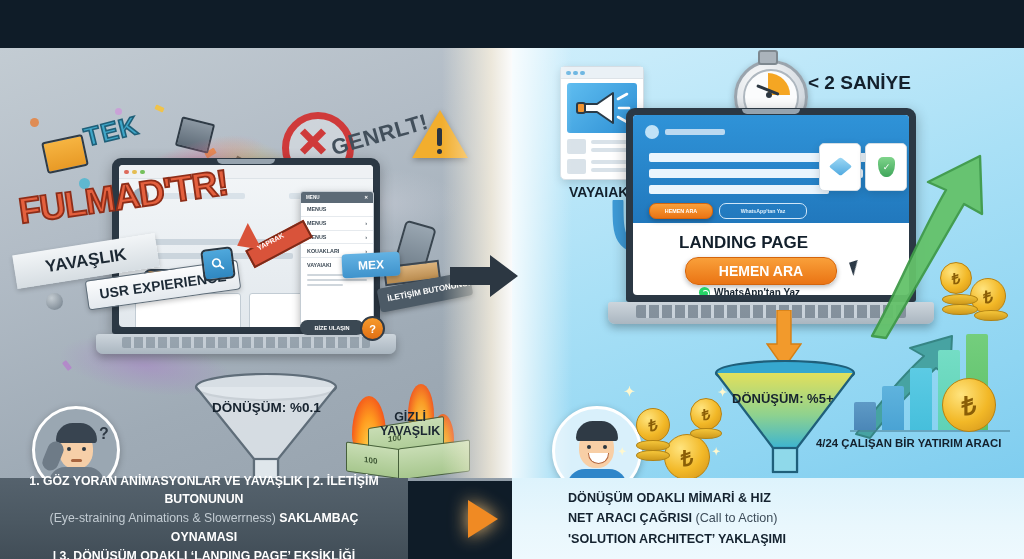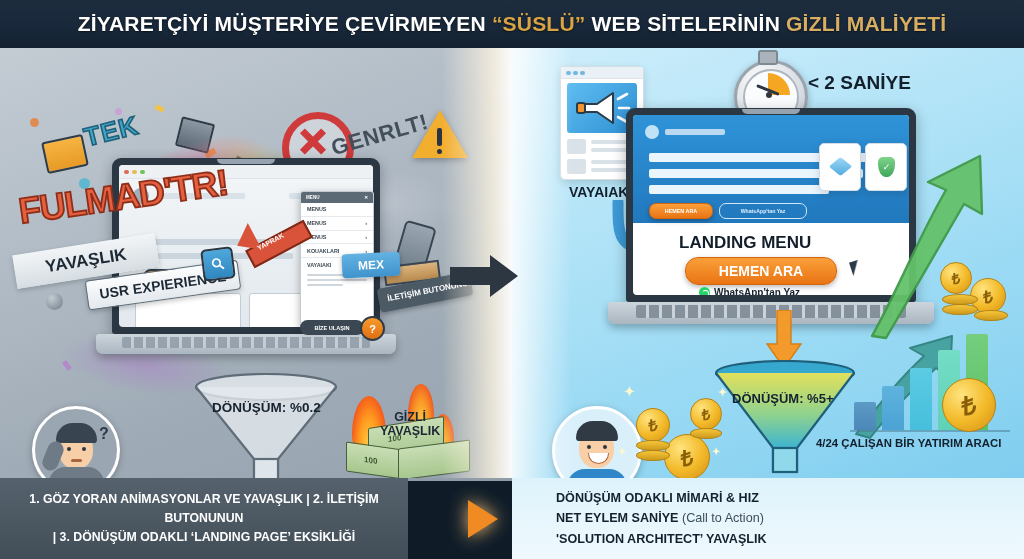--- a/index.html
+++ b/index.html
@@ -27,21 +27,21 @@
     background:linear-gradient(90deg,rgba(255,255,255,.85) 0%,rgba(255,255,255,0) 100%);z-index:2;}
 
   
   .footer{position:absolute;top:478px;height:81px;}
   .footer-left{left:0;width:408px;background:linear-gradient(180deg,#55626d 0%,#4b5862 55%,#414d57 100%);
     display:flex;align-items:center;justify-content:center;}
   .footer-right{left:512px;width:512px;background:linear-gradient(180deg,#ddf3fc 0%,#e9f7fd 60%,#eef9fe 100%);
     display:flex;align-items:center;}
   .fl-text{color:#fff;text-align:center;font-size:12.3px;font-weight:bold;line-height:1.52;padding:0 26px;}
   .fl-text .sub{color:#c3ccd3;font-weight:normal;}
-  .fr-text{color:#14222f;font-size:12.6px;font-weight:bold;line-height:1.62;padding-left:44px;}
+  .fr-text{color:#14222f;font-size:12.6px;font-weight:bold;line-height:1.62;padding-left:56px;}
   .fr-text .sub{color:#3d4c59;font-weight:normal;}
   .footer-arrow{position:absolute;left:468px;top:500px;width:0;height:0;z-index:9;
     border-top:19px solid transparent;border-bottom:19px solid transparent;border-left:30px solid #f08a23;
     filter:drop-shadow(0 0 9px rgba(255,200,120,.95));}
   .footer-sep{position:absolute;left:0;top:478px;width:1024px;height:3px;
     background:linear-gradient(90deg,#9fabb6 0%,#9fabb6 50%,#8fd5f2 50%,#8fd5f2 100%);opacity:.9;}
 
   
   .abs{position:absolute;}
 
@@ -118,28 +118,20 @@
     transform:rotate(-18deg);filter:drop-shadow(1px 1px 1px rgba(255,255,255,.8));}
 
   .center-arrow{position:absolute;z-index:6;}
   .sparkle{position:absolute;color:#fff8cf;font-weight:bold;}
 </style>
 </head>
 <body>
 
 <div class="stage">
 
-  <div class="header">
-    <div class="header-title">
-      <span>ZİYARETÇİYİ MÜŞTERİYE ÇEVİRMEYEN</span>
-      <span class="q">“SÜSLÜ”</span>
-      <span>WEB SİTELERİNİN</span>
-      <span class="gold">GİZLİ MALİYETİ</span>
-    </div>
-  </div>
 
   <div class="panel panel-left">
 
     <div class="abs splat" style="left:30px;top:70px;width:9px;height:9px;background:#e6833f;opacity:.85;"></div>
     <div class="abs splat" style="left:115px;top:60px;width:7px;height:7px;background:#c9a2d6;"></div>
     <div class="abs splat" style="left:79px;top:130px;width:11px;height:11px;background:#5fb8cf;"></div>
     <div class="abs splat" style="left:46px;top:245px;width:17px;height:17px;background:radial-gradient(circle at 33% 30%,#c4ccd2,#6d7a86);"></div>
     <div class="abs confetti" style="left:155px;top:58px;width:9px;height:5px;background:#f0c34b;transform:rotate(24deg);"></div>
     <div class="abs confetti" style="left:205px;top:102px;width:11px;height:6px;background:#e98a3c;transform:rotate(-31deg);"></div>
     <div class="abs confetti" style="left:336px;top:160px;width:12px;height:6px;background:#de7b36;transform:rotate(40deg);"></div>
@@ -262,21 +254,21 @@
     <div class="tilt-label" style="left:256px;top:190px;font-size:7px;color:#fff;transform:rotate(-28deg);">
       <span>YAPRAK</span>
     </div>
 
     <svg class="funnel-l" style="left:190px;top:325px;" width="152" height="112" viewBox="0 0 152 112">
       <ellipse cx="76" cy="14" rx="70" ry="13" fill="#d7dee4" stroke="#5f6d79" stroke-width="2.2"></ellipse>
       <path d="M6 14 L64 86 L64 108 L88 108 L88 86 L146 14" fill="#e3e9ee" fill-opacity=".8" stroke="#5f6d79" stroke-width="2.2" stroke-linejoin="round"></path>
       <rect x="64" y="86" width="24" height="22" fill="#dfe6eb" stroke="#5f6d79" stroke-width="2.2"></rect>
     </svg>
     <div class="funnel-txt" style="left:212px;top:352px;font-size:13.5px;">
-      <span>DÖNÜŞÜM: %0.2</span>
+      <span>DÖNÜŞÜM: %0.1</span>
     </div>
 
     <div class="flame" style="left:352px;top:348px;width:34px;height:62px;"></div>
     <div class="flame" style="left:408px;top:336px;width:26px;height:50px;opacity:.95;"></div>
     <div class="flame" style="left:432px;top:366px;width:22px;height:42px;opacity:.9;"></div>
     <div class="bill" style="left:368px;top:374px;width:74px;height:34px;transform:skewY(-9deg);"></div>
     <div class="bill" style="left:346px;top:398px;width:62px;height:28px;transform:skewY(8deg);"></div>
     <div class="bill" style="left:398px;top:396px;width:70px;height:30px;transform:skewY(-7deg);"></div>
     <div class="abs" style="left:388px;top:386px;font-size:8px;font-weight:bold;color:#3c5533;transform:skewY(-9deg);">
       <span>100</span>
@@ -368,21 +360,21 @@
             <span>WhatsApp'tan Yaz</span>
           </div>
           <div class="card-white" style="left:186px;top:28px;width:40px;height:46px;">
             <div class="cube" style="left:13px;top:15px;width:15px;height:15px;"></div>
           </div>
           <div class="card-white" style="left:232px;top:28px;width:40px;height:46px;">
             <div class="shield" style="left:12px;top:13px;width:17px;height:20px;font-size:9px;">✓</div>
           </div>
         </div>
         <div class="badge-txt" style="left:46px;top:118px;font-size:17px;">
-          <span>LANDING MENU</span>
+          <span>LANDING PAGE</span>
         </div>
         <div class="cta" style="left:52px;top:142px;width:150px;height:26px;border-radius:13px;font-size:14px;">
           <span>HEMEN ARA</span>
         </div>
         <div class="wa" style="left:66px;top:172px;font-size:10px;">
           <span class="wa-dot"></span>
           <span>WhatsApp'tan Yaz</span>
         </div>
         <div class="cursor" style="left:218px;top:146px;"></div>
       </div>
@@ -466,29 +458,33 @@
     <div class="sparkle" style="left:206px;top:338px;font-size:11px;">✦</div>
     <div class="sparkle" style="left:200px;top:398px;font-size:10px;">✦</div>
     <div class="sparkle" style="left:106px;top:398px;font-size:10px;">✦</div>
   </div>
 
   <div class="footer-sep"></div>
 
   <div class="footer footer-left">
     <div class="fl-text">
       <div>1. GÖZ YORAN ANİMASYONLAR VE YAVAŞLIK | 2. İLETİŞİM BUTONUNUN</div>
+      <div>
+        <span class="sub">(Eye-straining Animations &amp; Slowerrness)</span>
+        <span>SAKLAMBAÇ OYNAMASI</span>
+      </div>
       <div>| 3. DÖNÜŞÜM ODAKLI ‘LANDING PAGE’ EKSİKLİĞİ</div>
     </div>
   </div>
 
   <div class="footer-arrow"></div>
 
   <div class="footer footer-right">
     <div class="fr-text">
       <div>DÖNÜŞÜM ODAKLI MİMARİ &amp; HIZ</div>
       <div>
-        <span>NET EYLEM SANİYE</span>
+        <span>NET ARACI ÇAĞRISI</span>
         <span class="sub">(Call to Action)</span>
       </div>
-      <div>'SOLUTION ARCHITECT’ YAVAŞLIK</div>
+      <div>'SOLUTION ARCHITECT’ YAKLAŞIMI</div>
     </div>
   </div>
 </div>
 
 </body></html>

